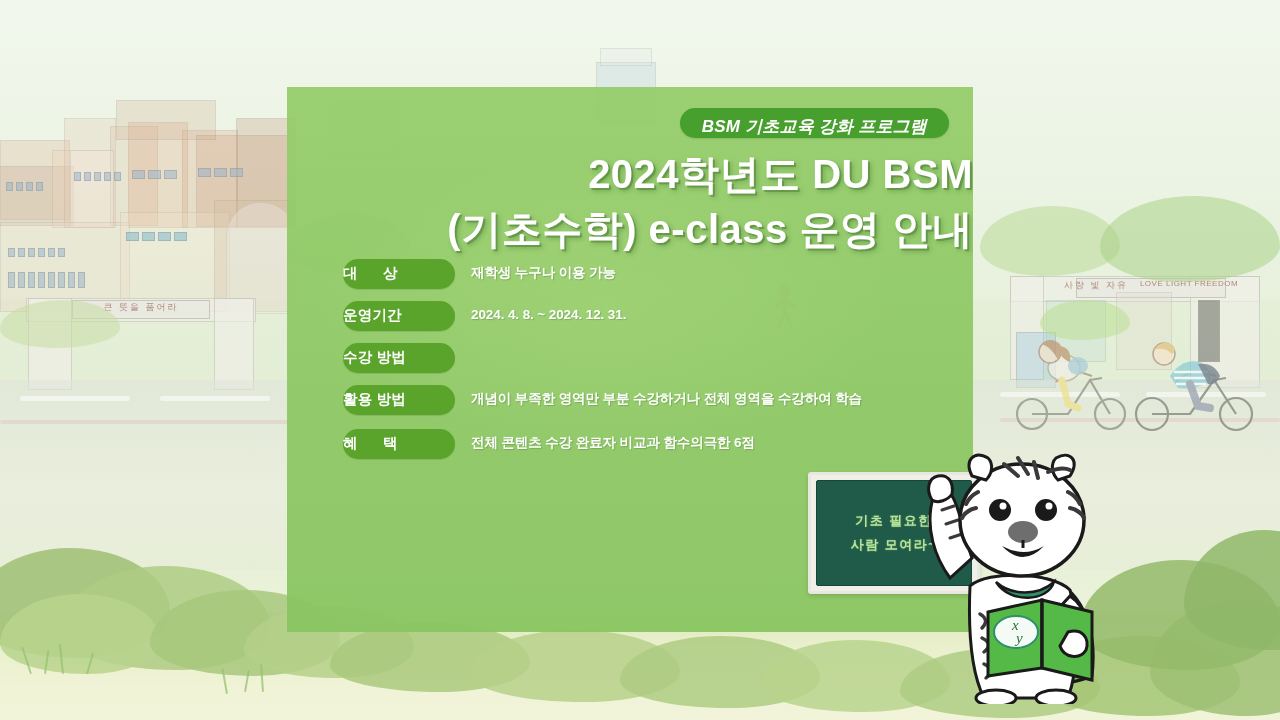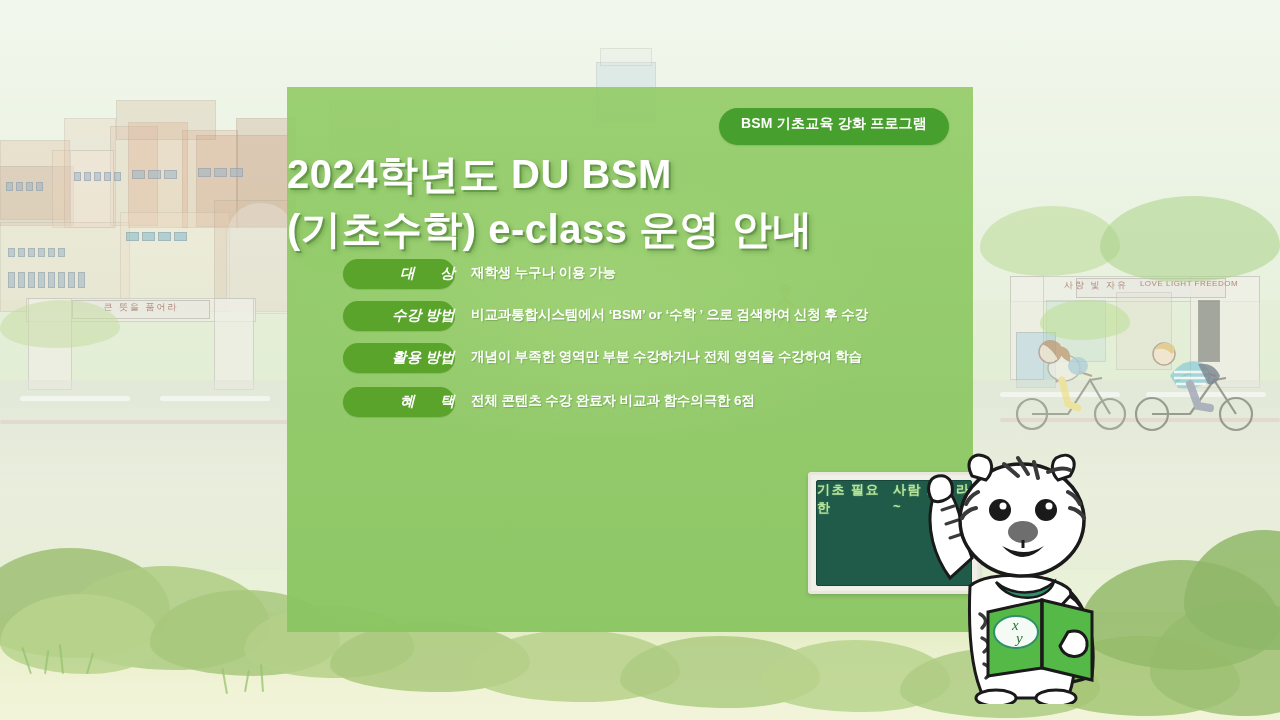--- a/index.html
+++ b/index.html
@@ -153,31 +153,32 @@
     pointer-events: none;
   }
   .panel-inner { position: relative; z-index: 3; width: 100%; height: 100%; }
 
   
   #badge {
     position: absolute; right: 24px; top: 21px;
     background: #479f2d;
     color: #ffffff;
     border-radius: 999px;
-    padding: 7px 22px 12px;
-    font-size: 14px; font-weight: 700;
+    padding: 7px 22px 0;
+    font-size: 17px; font-weight: 700;
     letter-spacing: 0.2px;
     white-space: nowrap;
     box-shadow: 0 1px 2px rgba(0,0,0,0.10);
+    font-style: italic;
   }
 
   
   #title {
     position: absolute; left: 0; right: 0; top: 60px;
-    text-align: left;
+    text-align: right;
     color: #ffffff;
     font-weight: 700;
     font-size: 40px;
     line-height: 1.38;
     letter-spacing: 0.5px;
     text-shadow:
       2px 2px 0 rgba(80,130,55,0.55),
       3px 3px 5px rgba(60,110,40,0.40);
   }
   #title .line { display: block; white-space: nowrap; }
@@ -190,27 +191,26 @@
     display: flex; align-items: flex-start;
     margin-bottom: 12px;
   }
   .row.tall { margin-bottom: 14px; }
   .pill {
     flex: 0 0 auto;
     width: 112px;
     background: #5aa42b;
     color: #ffffff;
     border-radius: 999px;
-    text-align: right;
+    text-align: left;
     font-size: 14.5px; font-weight: 700;
     padding: 5px 0 6px;
     letter-spacing: 0.2px;
     box-shadow: 0 1px 1px rgba(0,0,0,0.10);
     white-space: pre;
-    font-style: italic;
   }
   .val {
     flex: 1 1 auto;
     padding-left: 16px;
     padding-top: 4px;
     color: #ffffff;
     font-size: 13.5px;
     font-weight: 700;
     line-height: 1.55;
     letter-spacing: -0.1px;
@@ -236,22 +236,22 @@
     border: 3px solid #e8e8de;
     border-radius: 3px;
     z-index: 30;
     box-shadow: 0 2px 4px rgba(0,0,0,0.14);
   }
   #blackboard .board-face {
     position: absolute; inset: 5px;
     background: #1f5b48;
     border: 1px solid #16453a;
     border-radius: 2px;
-    display: flex; flex-direction: row;
-    align-items: flex-start; justify-content: center;
+    display: flex; flex-direction: column;
+    align-items: center; justify-content: center;
     gap: 6px;
   }
   #blackboard .chalk {
     color: #b7e59a;
     font-size: 13px;
     font-weight: 600;
     letter-spacing: 1.5px;
     text-shadow: 0 0 2px rgba(180,230,150,0.4);
   }
 
@@ -438,26 +438,29 @@
 
       <div id="info">
 
         <div class="row">
           <div class="pill">대      상</div>
           <div class="val">
             <span class="sub">재학생 누구나 이용 가능</span>
           </div>
         </div>
 
+        <div class="row">
+          <div class="pill">운영기간</div>
+          <div class="val">
+            <span class="sub">2024. 4. 8. ~ 2024. 12. 31.</span>
+          </div>
+        </div>
 
         <div class="row">
           <div class="pill">수강 방법</div>
-          <div class="val">
-            <span class="sub">비교과통합시스템에서 ‘BSM’ or ‘수학 ’ 으로 검색하여 신청 후 수강</span>
-          </div>
         </div>
 
         <div class="row tall">
           <div class="pill">활용 방법</div>
           <div class="val">
             <span class="sub">개념이 부족한 영역만 부분 수강하거나 전체 영역을 수강하여 학습</span>
           </div>
         </div>
 
 

